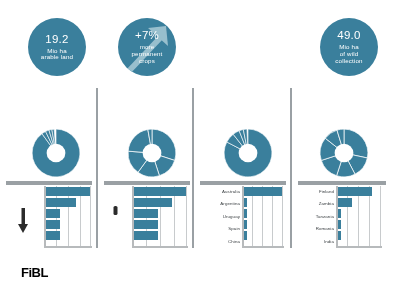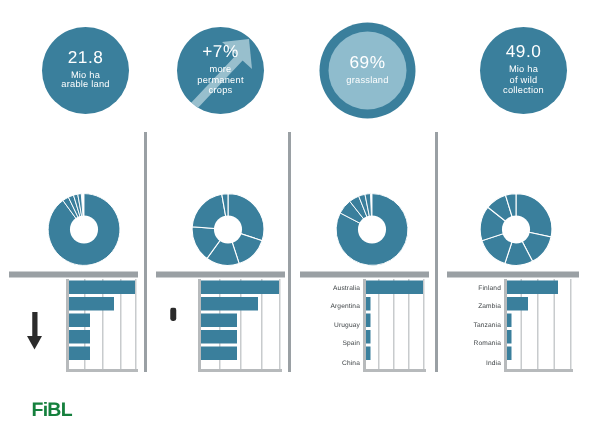--- a/index.html
+++ b/index.html
@@ -70,57 +70,51 @@
   }
   .barlabels span{
     font-size:4.4px;color:#3d4245;line-height:1;
     letter-spacing:.1px;white-space:nowrap;
   }
   
   .pin-icon{position:absolute;}
   
   .logo{
     position:absolute;font-size:13px;font-weight:bold;
-    color:#15803d;letter-spacing:-.5px;line-height:1;
+    color:#000000;letter-spacing:-.5px;line-height:1;
   }
 </style>
 </head>
 <body>
 
 <div class="infographic">
 
   <div class="divider" style="left:96px;top:88px;height:160px;"></div>
   <div class="divider" style="left:192px;top:88px;height:160px;"></div>
   <div class="divider" style="left:290px;top:88px;height:160px;"></div>
 
   <div class="kpi" style="left:28px;top:18px;width:58px;height:58px;">
-    <div class="big">21.8</div>
+    <div class="big">19.2</div>
     <div class="sub">Mio ha</div>
     <div class="sub">arable land</div>
   </div>
 
   <div class="kpi" style="left:118px;top:18px;width:58px;height:58px;">
     <svg class="arrow" viewBox="0 0 58 58">
       <g fill="#b9d4de" opacity="0.75">
         <path d="M8 52 L41 17 L45 21 L12 56 Z"></path>
         <path d="M48 8 L50 28 L30 10 Z"></path>
       </g>
     </svg>
     <div class="big" style="position:relative;z-index:2;">+7%</div>
     <div class="sub" style="position:relative;z-index:2;">more</div>
     <div class="sub" style="position:relative;z-index:2;">permanent</div>
     <div class="sub" style="position:relative;z-index:2;">crops</div>
   </div>
 
-  <div class="kpi" style="left:213px;top:15px;width:64px;height:64px;">
-    <div class="kpi-inner-disc" style="left:6px;top:6px;width:52px;height:52px;">
-      <div class="big">69%</div>
-      <div class="sub">grassland</div>
-    </div>
-  </div>
 
   <div class="kpi" style="left:320px;top:18px;width:58px;height:58px;">
     <div class="big">49.0</div>
     <div class="sub">Mio ha</div>
     <div class="sub">of wild</div>
     <div class="sub">collection</div>
   </div>
 
   <div class="donut" style="left:30px;top:127px;width:52px;height:52px;">
     <svg viewBox="0 0 100 100" width="52" height="52">

